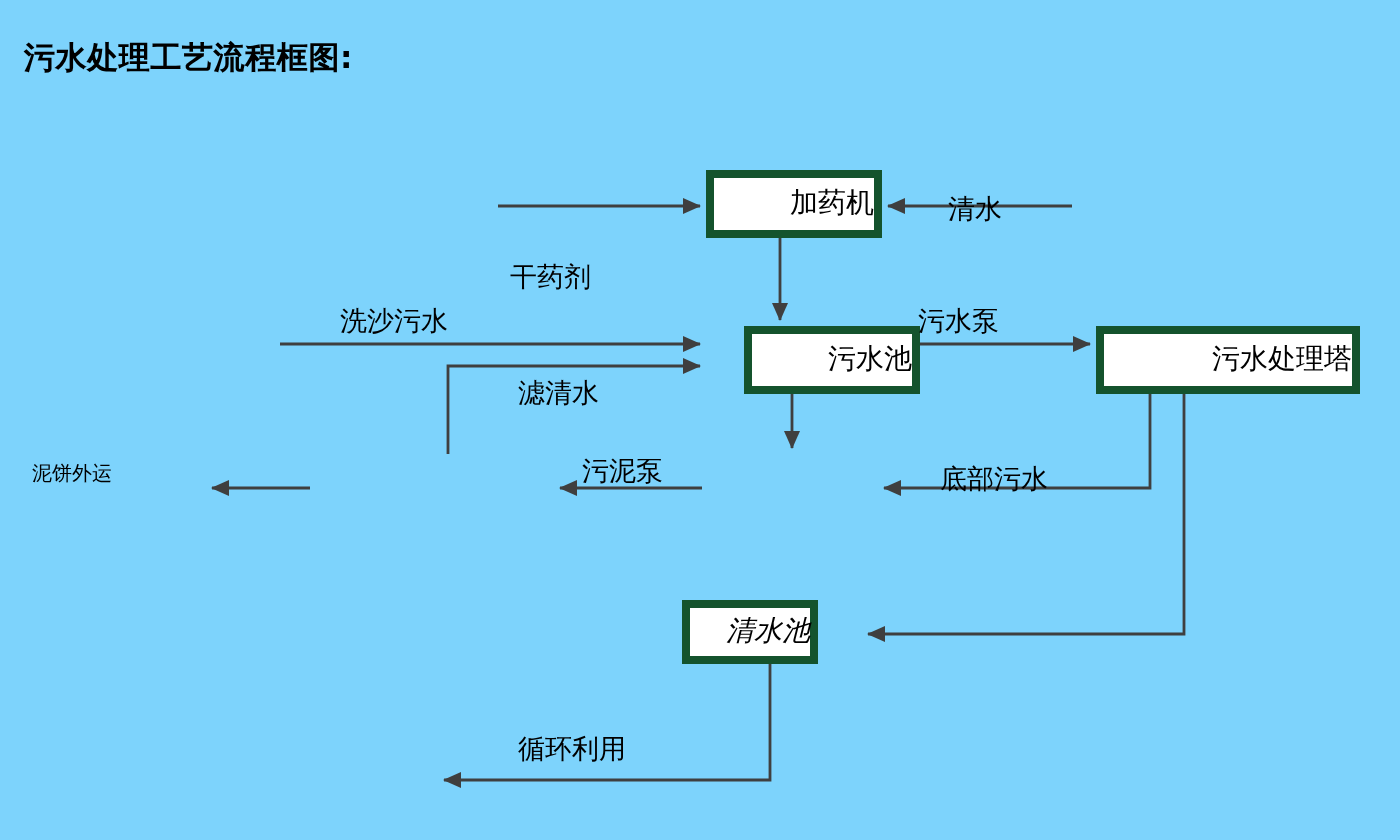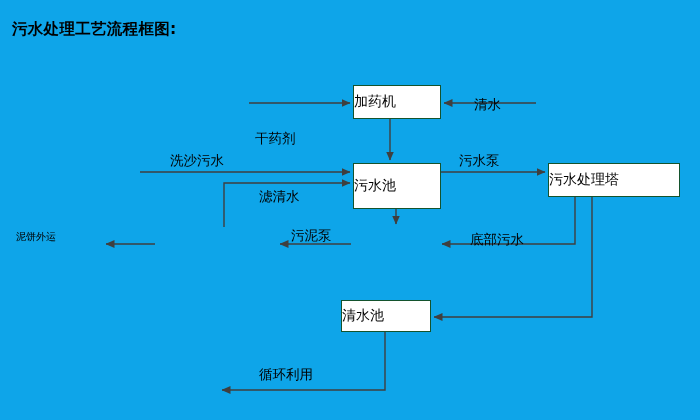--- a/index.html
+++ b/index.html
@@ -4,21 +4,21 @@
 <style>
   html, body {
     margin: 0;
     padding: 0;
     background: #ffffff;
   }
   #page {
     position: relative;
     width: 700px;
     height: 420px;
-    background: #0ea5e9;
+    background: #7dd3fc;
     overflow: hidden;
     font-family: "DejaVu Sans", "Liberation Sans", sans-serif;
   }
   #diagram-title {
     position: absolute;
     left: 12px;
     top: 19px;
     font-size: 15.5px;
     font-weight: bold;
     color: #000000;
@@ -27,25 +27,25 @@
   }
   #flow-svg {
     position: absolute;
     left: 0;
     top: 0;
     width: 700px;
     height: 420px;
   }
   .node-box {
     position: absolute;
-    border: 1px solid #14532d;
+    border: 4px solid #14532d;
     background: #ffffff;
     display: flex;
     align-items: center;
-    justify-content: flex-start;
+    justify-content: flex-end;
     font-size: 14px;
     color: #000000;
     white-space: nowrap;
     box-sizing: border-box;
   }
   .edge-label {
     position: absolute;
     font-size: 13.5px;
     color: #000000;
     white-space: nowrap;
@@ -102,31 +102,31 @@
       <path d="M592,197 L592,317 L434,317" marker-end="url(#arrowL)"></path>
 
       <path d="M385,332 L385,390 L222,390" marker-end="url(#arrowL)"></path>
     </g>
   </svg>
 
   <div class="node-box" style="left:353px; top:85px; width:88px; height:34px;">
     <span>加药机</span>
   </div>
 
-  <div class="node-box" style="left:353px; top:163px; width:88px; height:46px;">
+  <div class="node-box" style="left:372px; top:163px; width:88px; height:34px;">
     <span>污水池</span>
   </div>
 
   <div class="node-box" style="left:548px; top:163px; width:132px; height:34px;">
     <span>污水处理塔</span>
   </div>
 
 
 
-  <div class="node-box" style="left:341px; top:300px; width:90px; height:32px;">
+  <div class="node-box" style="left:341px; top:300px; width:68px; height:32px;font-style:italic;">
     <span>清水池</span>
   </div>
 
   <div class="edge-label" style="left:255px; top:82px;margin-top:48px;">干药剂</div>
 
   <div class="edge-label" style="left:474px; top:96px;">清水</div>
 
   <div class="edge-label" style="left:170px; top:152px;text-align:center;">洗沙污水</div>
 
   <div class="edge-label" style="left:459px; top:152px;">污水泵</div>

